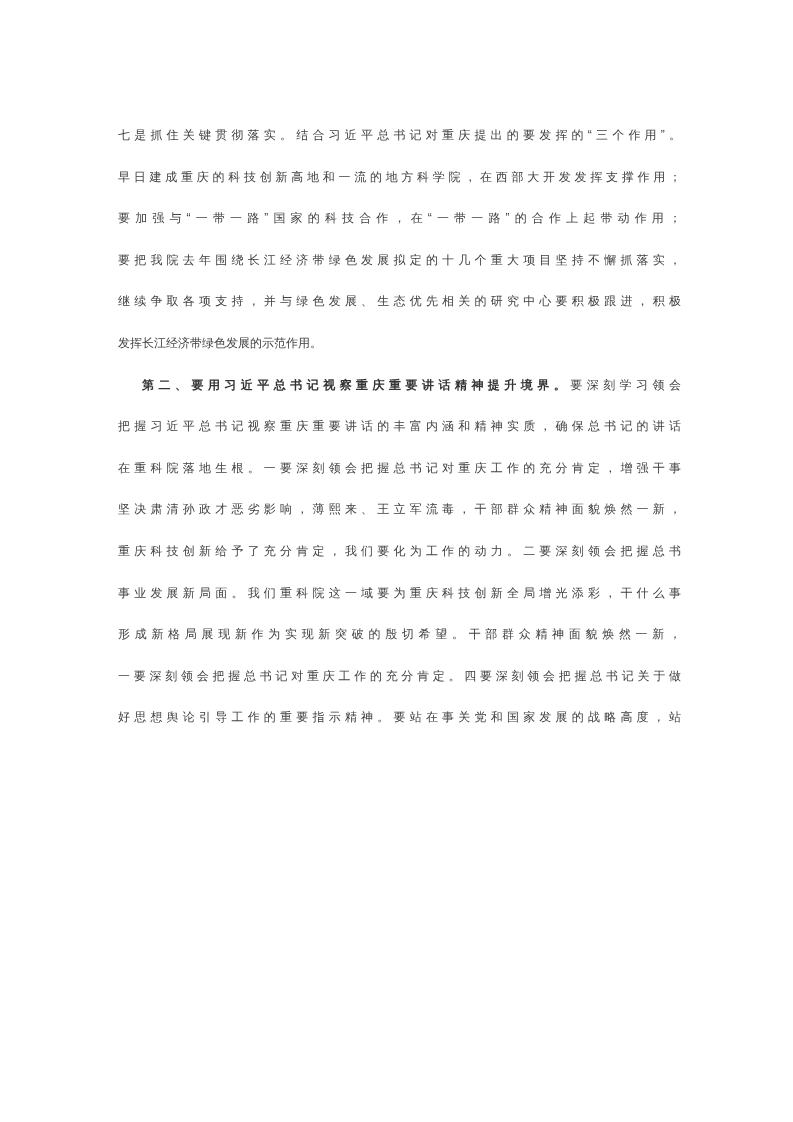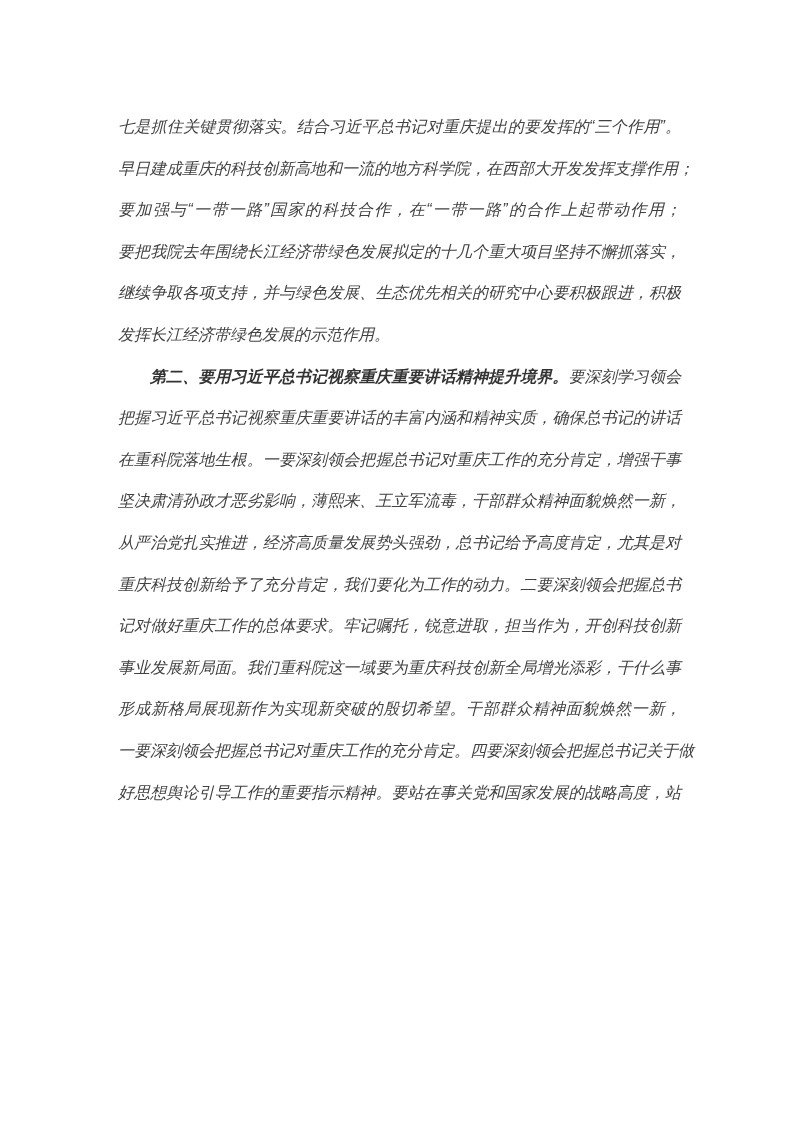--- a/index.html
+++ b/index.html
@@ -15,26 +15,25 @@
   }
   .page {
     position: relative;
     width: 793px;
     height: 1122px;
     background: var(--page-bg, #ffffff);
   }
   .doc-content {
     position: absolute;
     left: 118px;
-    top: 106px;
+    top: 115px;
     width: 563px;
     color: var(--text-color, #414141);
-    font-size: 16px;
+    font-size: 12px;
     line-height: 41.6px;
-    font-style: italic;
   }
   .paragraph {
     margin: 0;
     padding: 0;
   }
   .line {
     white-space: nowrap;
     text-align: justify;
     text-align-last: justify;
     text-justify: inter-character;
@@ -65,22 +64,20 @@
         <div class="line"><span class="seg">要加强与“一带一路”国家的科技合作，在“一带一路”的合作上起带动作用；</span></div>
         <div class="line"><span class="seg">要把我院去年围绕长江经济带绿色发展拟定的十几个重大项目坚持不懈抓落实，</span></div>
         <div class="line"><span class="seg">继续争取各项支持，并与绿色发展、生态优先相关的研究中心要积极跟进，积极</span></div>
         <div class="line para-end"><span class="seg">发挥长江经济带绿色发展的示范作用。</span></div>
       </div>
       <div class="paragraph">
         <div class="line indent"><span class="seg bold">第二、要用习近平总书记视察重庆重要讲话精神提升境界。</span><span class="seg">要深刻学习领会</span></div>
         <div class="line"><span class="seg">把握习近平总书记视察重庆重要讲话的丰富内涵和精神实质，确保总书记的讲话</span></div>
         <div class="line"><span class="seg">在重科院落地生根。一要深刻领会把握总书记对重庆工作的充分肯定，增强干事</span></div>
         <div class="line"><span class="seg">坚决肃清孙政才恶劣影响，薄熙来、王立军流毒，干部群众精神面貌焕然一新，</span></div>
-        <div class="line"><span class="seg">从严治党扎实推进，经济高质量发展势头强劲，总书记给予高度肯定，尤其是对</span></div>
         <div class="line"><span class="seg">重庆科技创新给予了充分肯定，我们要化为工作的动力。二要深刻领会把握总书</span></div>
-        <div class="line"><span class="seg">记对做好重庆工作的总体要求。牢记嘱托，锐意进取，担当作为，开创科技创新</span></div>
         <div class="line"><span class="seg">事业发展新局面。我们重科院这一域要为重庆科技创新全局增光添彩，干什么事</span></div>
         <div class="line"><span class="seg">形成新格局展现新作为实现新突破的殷切希望。干部群众精神面貌焕然一新，</span></div>
         <div class="line"><span class="seg">一要深刻领会把握总书记对重庆工作的充分肯定。四要深刻领会把握总书记关于做</span></div>
         <div class="line"><span class="seg">好思想舆论引导工作的重要指示精神。要站在事关党和国家发展的战略高度，站</span></div>
       </div>
     </main>
 </div>
 
 </body></html>

